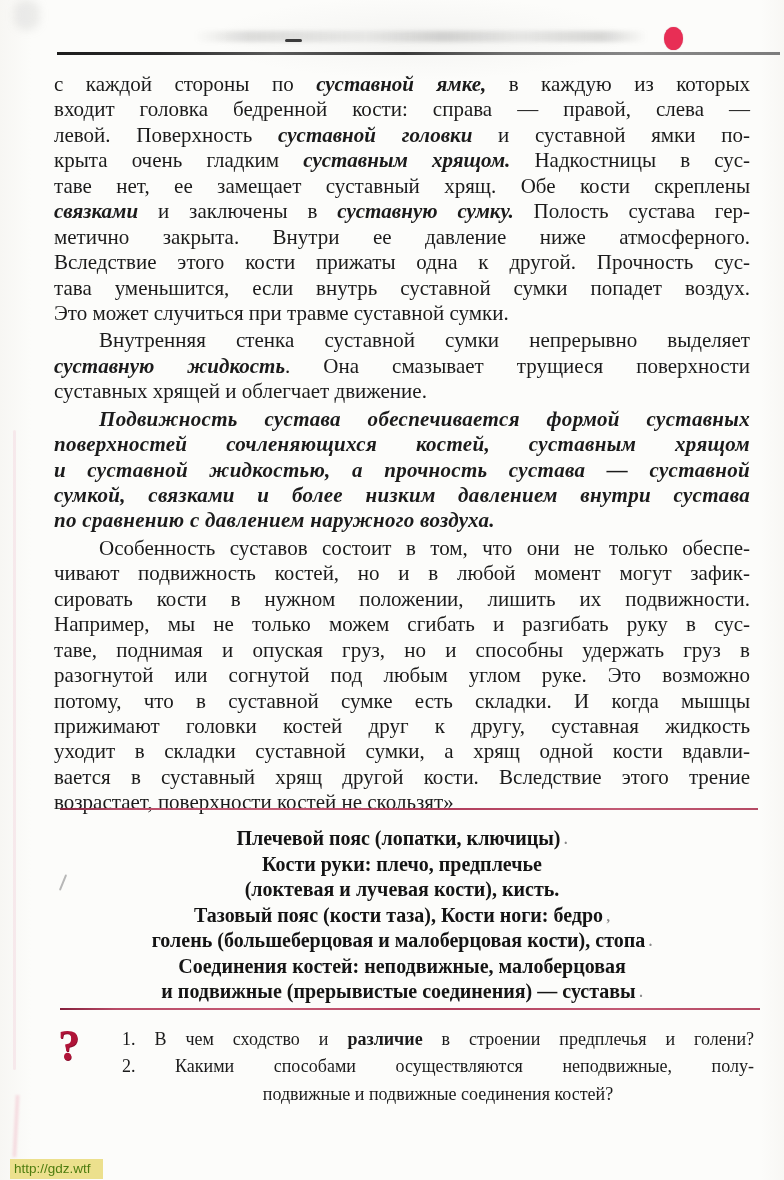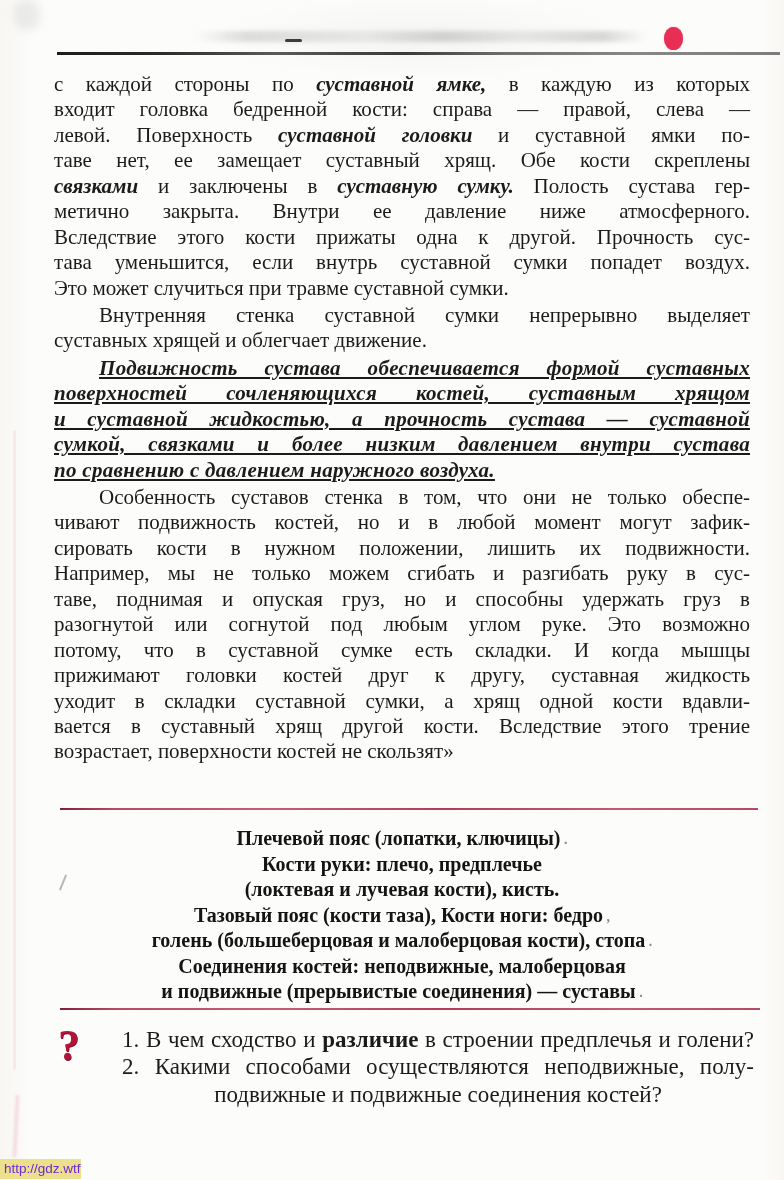--- a/index.html
+++ b/index.html
@@ -51,21 +51,21 @@
   .body-text{
     position:absolute; left:52px; top:70px; width:700px;
     font-size:21px;
   }
   .para{margin:2px;}
   .line{line-height:25.45px; height:25.45px; text-align:left; white-space:normal;}
   .line.just{text-align:justify; text-align-last:justify;}
   .line.ind{text-indent:45px;}
   .bi{font-weight:bold; font-style:italic;}
   .bd{font-weight:bold;}
-  .bi-para .line{font-weight:bold; font-style:italic; letter-spacing:.3px;text-decoration:underline;}
+  .bi-para .line{font-weight:bold; font-style:italic; letter-spacing:.3px;}
   
   .rule-pink{
     position:absolute; height:2.2px;
     background:linear-gradient(to right,#84203c 0%,#b84a66 8%,#c65d77 30%,#b03d5b 55%,#c25a74 80%,#b54a64 100%);
   }
   .rule-top{left:60px; top:808px; width:698px;}
   .rule-bottom{left:60px; top:1008px; width:700px;}
   .summary-box{
     position:absolute; left:52px; top:823px; width:700px;
     font-size:20px; color:#141414;
@@ -78,30 +78,30 @@
   }
   
   .q-icon{
     position:absolute; left:58px; top:1022px;
     font-family:"Liberation Serif",serif; font-weight:bold;
     font-size:44px; line-height:48px; color:#b01438;
     text-shadow:0.5px 0.5px 0 #8a0c2c;
   }
   .q-text{
     position:absolute; left:122px; top:1026px; width:632px;
-    font-size:23px;
+    font-size:18px;
   }
   .qline{line-height:27.3px; height:27.3px;text-align:center;}
   .qline.just{text-align:justify; text-align-last:justify;}
   
   .watermark{
-    position:absolute; left:0; top:1159px;
-    background:#ece08d; color:#6d28d9;
+    position:absolute; left:10px; top:1159px;
+    background:#ece08d; color:#4d7c0f;
     font-family:"Liberation Sans","DejaVu Sans",sans-serif;
-    font-size:13.5px; line-height:17px; padding:1px 0 2px 4px;
+    font-size:13.5px; line-height:17px; padding:1px 12px 2px 4px;
   }
 </style>
 </head>
 <body>
 
 <div class="page">
 
   <div class="corner-smudge"></div>
 
   <div>
@@ -112,40 +112,42 @@
   </div>
 
   <div class="scan-line"></div>
   <div class="scan-line2"></div>
 
   <div class="body-text">
       <div class="para">
         <div class="line just"><span>с каждой стороны по </span><span class="bi">суставной ямке,</span><span> в каждую из которых</span></div>
         <div class="line just"><span>входит головка бедренной кости: справа — правой, слева —</span></div>
         <div class="line just"><span>левой. Поверхность </span><span class="bi">суставной головки</span><span> и суставной ямки по-</span></div>
+        <div class="line just"><span>крыта очень гладким </span><span class="bi">суставным хрящом.</span><span> Надкостницы в сус-</span></div>
         <div class="line just"><span>таве нет, ее замещает суставный хрящ. Обе кости скреплены</span></div>
         <div class="line just"><span class="bi">связками</span><span> и заключены в </span><span class="bi">суставную сумку.</span><span> Полость сустава гер-</span></div>
         <div class="line just"><span>метично закрыта. Внутри ее давление ниже атмосферного.</span></div>
         <div class="line just"><span>Вследствие этого кости прижаты одна к другой. Прочность сус-</span></div>
         <div class="line just"><span>тава уменьшится, если внутрь суставной сумки попадет воздух.</span></div>
         <div class="line"><span>Это может случиться при травме суставной сумки.</span></div>
       </div>
       <div class="para">
         <div class="line just ind"><span>Внутренняя стенка суставной сумки непрерывно выделяет</span></div>
+        <div class="line just"><span class="bi">суставную жидкость</span><span>. Она смазывает трущиеся поверхности</span></div>
         <div class="line"><span>суставных хрящей и облегчает движение.</span></div>
       </div>
       <div class="para bi-para">
         <div class="line just ind"><span>Подвижность сустава обеспечивается формой суставных</span></div>
         <div class="line just"><span>поверхностей сочленяющихся костей, суставным хрящом</span></div>
         <div class="line just"><span>и суставной жидкостью, а прочность сустава — суставной</span></div>
         <div class="line just"><span>сумкой, связками и более низким давлением внутри сустава</span></div>
         <div class="line"><span>по сравнению с давлением наружного воздуха.</span></div>
       </div>
       <div class="para">
-        <div class="line just ind"><span>Особенность суставов стенка в том, что они не только обеспе-</span></div>
+        <div class="line just ind"><span>Особенность суставов состоит в том, что они не только обеспе-</span></div>
         <div class="line just"><span>чивают подвижность костей, но и в любой момент могут зафик-</span></div>
         <div class="line just"><span>сировать кости в нужном положении, лишить их подвижности.</span></div>
         <div class="line just"><span>Например, мы не только можем сгибать и разгибать руку в сус-</span></div>
         <div class="line just"><span>таве, поднимая и опуская груз, но и способны удержать груз в</span></div>
         <div class="line just"><span>разогнутой или согнутой под любым углом руке. Это возможно</span></div>
         <div class="line just"><span>потому, что в суставной сумке есть складки. И когда мышцы</span></div>
         <div class="line just"><span>прижимают головки костей друг к другу, суставная жидкость</span></div>
         <div class="line just"><span>уходит в складки суставной сумки, а хрящ одной кости вдавли-</span></div>
         <div class="line just"><span>вается в суставный хрящ другой кости. Вследствие этого трение</span></div>
         <div class="line"><span>возрастает, поверхности костей не скользят»</span></div>

